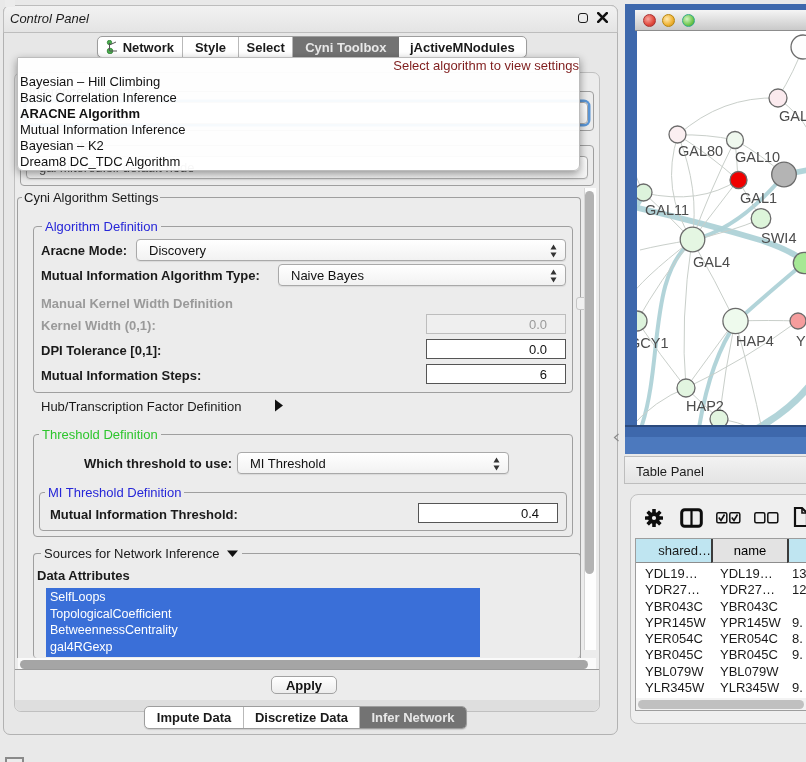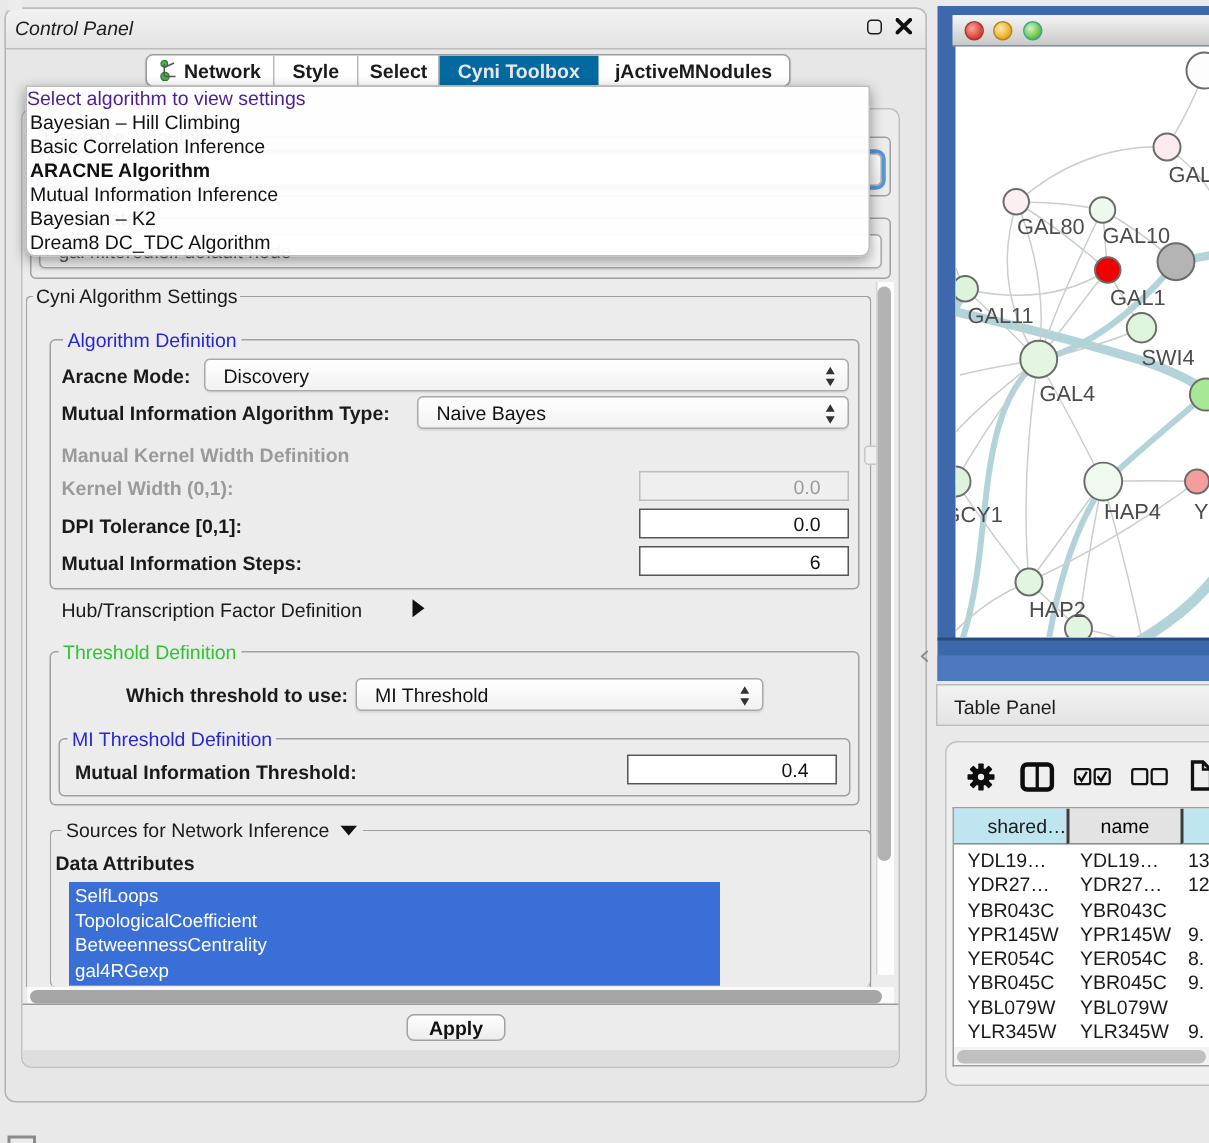--- a/index.html
+++ b/index.html
@@ -6,21 +6,21 @@
   html,body { width:806px; height:762px; background:#e9e9e9; overflow:hidden;
     font-family:"Liberation Sans", sans-serif; }
   .abs { position:absolute; }
   #stage { position:relative; width:806px; height:762px; }
   .seg { background:#fff; border:1px solid #9d9d9d; border-radius:5px;
     display:flex; align-items:stretch; overflow:hidden;
     box-shadow:0 1px 1px rgba(0,0,0,0.12); }
   .seg .s { display:flex; align-items:center; justify-content:center;
     font-size:13px; font-weight:bold; color:#1a1a1a; border-right:1px solid #b9b9b9; }
   .seg .s:last-child { border-right:none; }
-  .seg .sel { background:#0369a1; color:#e8e8e8; border-right:none; }
+  .seg .sel { background:#737373; color:#e8e8e8; border-right:none; }
   .groupbox { position:absolute; border:1px solid #9f9f9f; border-radius:4px; }
   .gtitle { position:absolute; top:-8px; left:6px; background:#ececec;
     padding:0 3px; font-size:13px; line-height:16px; white-space:nowrap; }
   .lbl { position:absolute; font-size:13px; font-weight:bold; color:#1a1a1a;
     white-space:nowrap; }
   .combo { position:absolute; border:1px solid #a9a9a9; border-radius:4px;
     background:linear-gradient(#ffffff,#f2f2f2);
     box-shadow:0 1px 1px rgba(0,0,0,0.08); }
   .combo .ct { position:absolute; left:12px; top:3px; font-size:13px; color:#111; }
   .combo .arr { position:absolute; right:7px; top:2px; width:9px; bottom:2px; }
@@ -140,38 +140,43 @@
       border-left:1px solid #d6d6d6;"></div>
   <div class="abs" style="left:585px; top:191px; width:9px; height:383px; background:#b3b3b3; border-radius:5px;"></div>
   <div class="abs" style="left:18px; top:658px; width:578px; height:12px; background:#fafafa;"></div>
   <div class="abs" style="left:20px; top:660px; width:568px; height:9px; background:#a5a5a5; border-radius:5px;"></div>
   <div class="abs" style="left:15px; top:669px; width:584px; height:1px; background:#9a9a9a;"></div>
 
   <div class="abs" style="left:271px; top:676px; width:66px; height:18px;
      background:linear-gradient(#ffffff,#ececec); border:1px solid #a2a2a2; border-radius:5px;
      font-size:13px; font-weight:bold; color:#111; text-align:center; line-height:17px;">Apply</div>
 
+  <div class="seg abs" style="left:144px; top:706px; width:323px; height:23px;">
+    <div class="s" style="width:99px;">Impute Data</div>
+    <div class="s" style="width:116px;">Discretize Data</div>
+    <div class="s sel" style="width:106px;">Infer Network</div>
+  </div>
 
   <div class="seg abs" style="left:97px; top:36px; width:430px; height:22px;">
     <div class="s" style="width:85px;">
       <svg width="13" height="14" viewBox="0 0 13 14" style="margin-right:4px;">
         <circle cx="3.5" cy="2.5" r="2.2" fill="#4caf50" stroke="#2e7d32" stroke-width="0.8"></circle>
         <circle cx="4" cy="11" r="2.8" fill="#4caf50" stroke="#2e7d32" stroke-width="0.8"></circle>
         <path d="M3.5 3 L3.5 11 M4 11 L11 11 M3.5 5 L10 2" stroke="#555" stroke-width="1" fill="none"></path>
       </svg>Network</div>
     <div class="s" style="width:57px;">Style</div>
     <div class="s" style="width:54px;">Select</div>
     <div class="s sel" style="width:106px;">Cyni Toolbox</div>
     <div class="s" style="width:128px; font-weight:bold;">jActiveMNodules</div>
   </div>
 
   <div class="abs" style="left:17px; top:57px; width:563px; height:114px;
       background:rgba(255,255,255,0.95); border:1px solid #bcbcbc; border-radius:1px 1px 6px 6px;
       box-shadow:0 3px 9px rgba(0,0,0,0.4); font-size:13px; color:#111;">
-    <div style="height:16px; line-height:16px; text-align:left; color:#4c1d95;">Select algorithm to view settings</div>
+    <div style="height:16px; line-height:16px; text-align:right; color:#7f1d1d;">Select algorithm to view settings</div>
     <div style="height:16px; line-height:16px; padding-left:2px;">Bayesian – Hill Climbing</div>
     <div style="height:16px; line-height:16px; padding-left:2px;">Basic Correlation Inference</div>
     <div style="height:16px; line-height:16px; padding-left:2px; font-weight:bold;">ARACNE Algorithm</div>
     <div style="height:16px; line-height:16px; padding-left:2px;">Mutual Information Inference</div>
     <div style="height:16px; line-height:16px; padding-left:2px;">Bayesian – K2</div>
     <div style="height:16px; line-height:16px; padding-left:2px;">Dream8 DC_TDC Algorithm</div>
   </div>
 
   <svg class="abs" style="left:613px; top:433px;" width="7" height="9" viewBox="0 0 7 9">
     <path d="M5.5 1 L1.5 4.5 L5.5 8" fill="none" stroke="#8a8a8a" stroke-width="1.2"></path>

